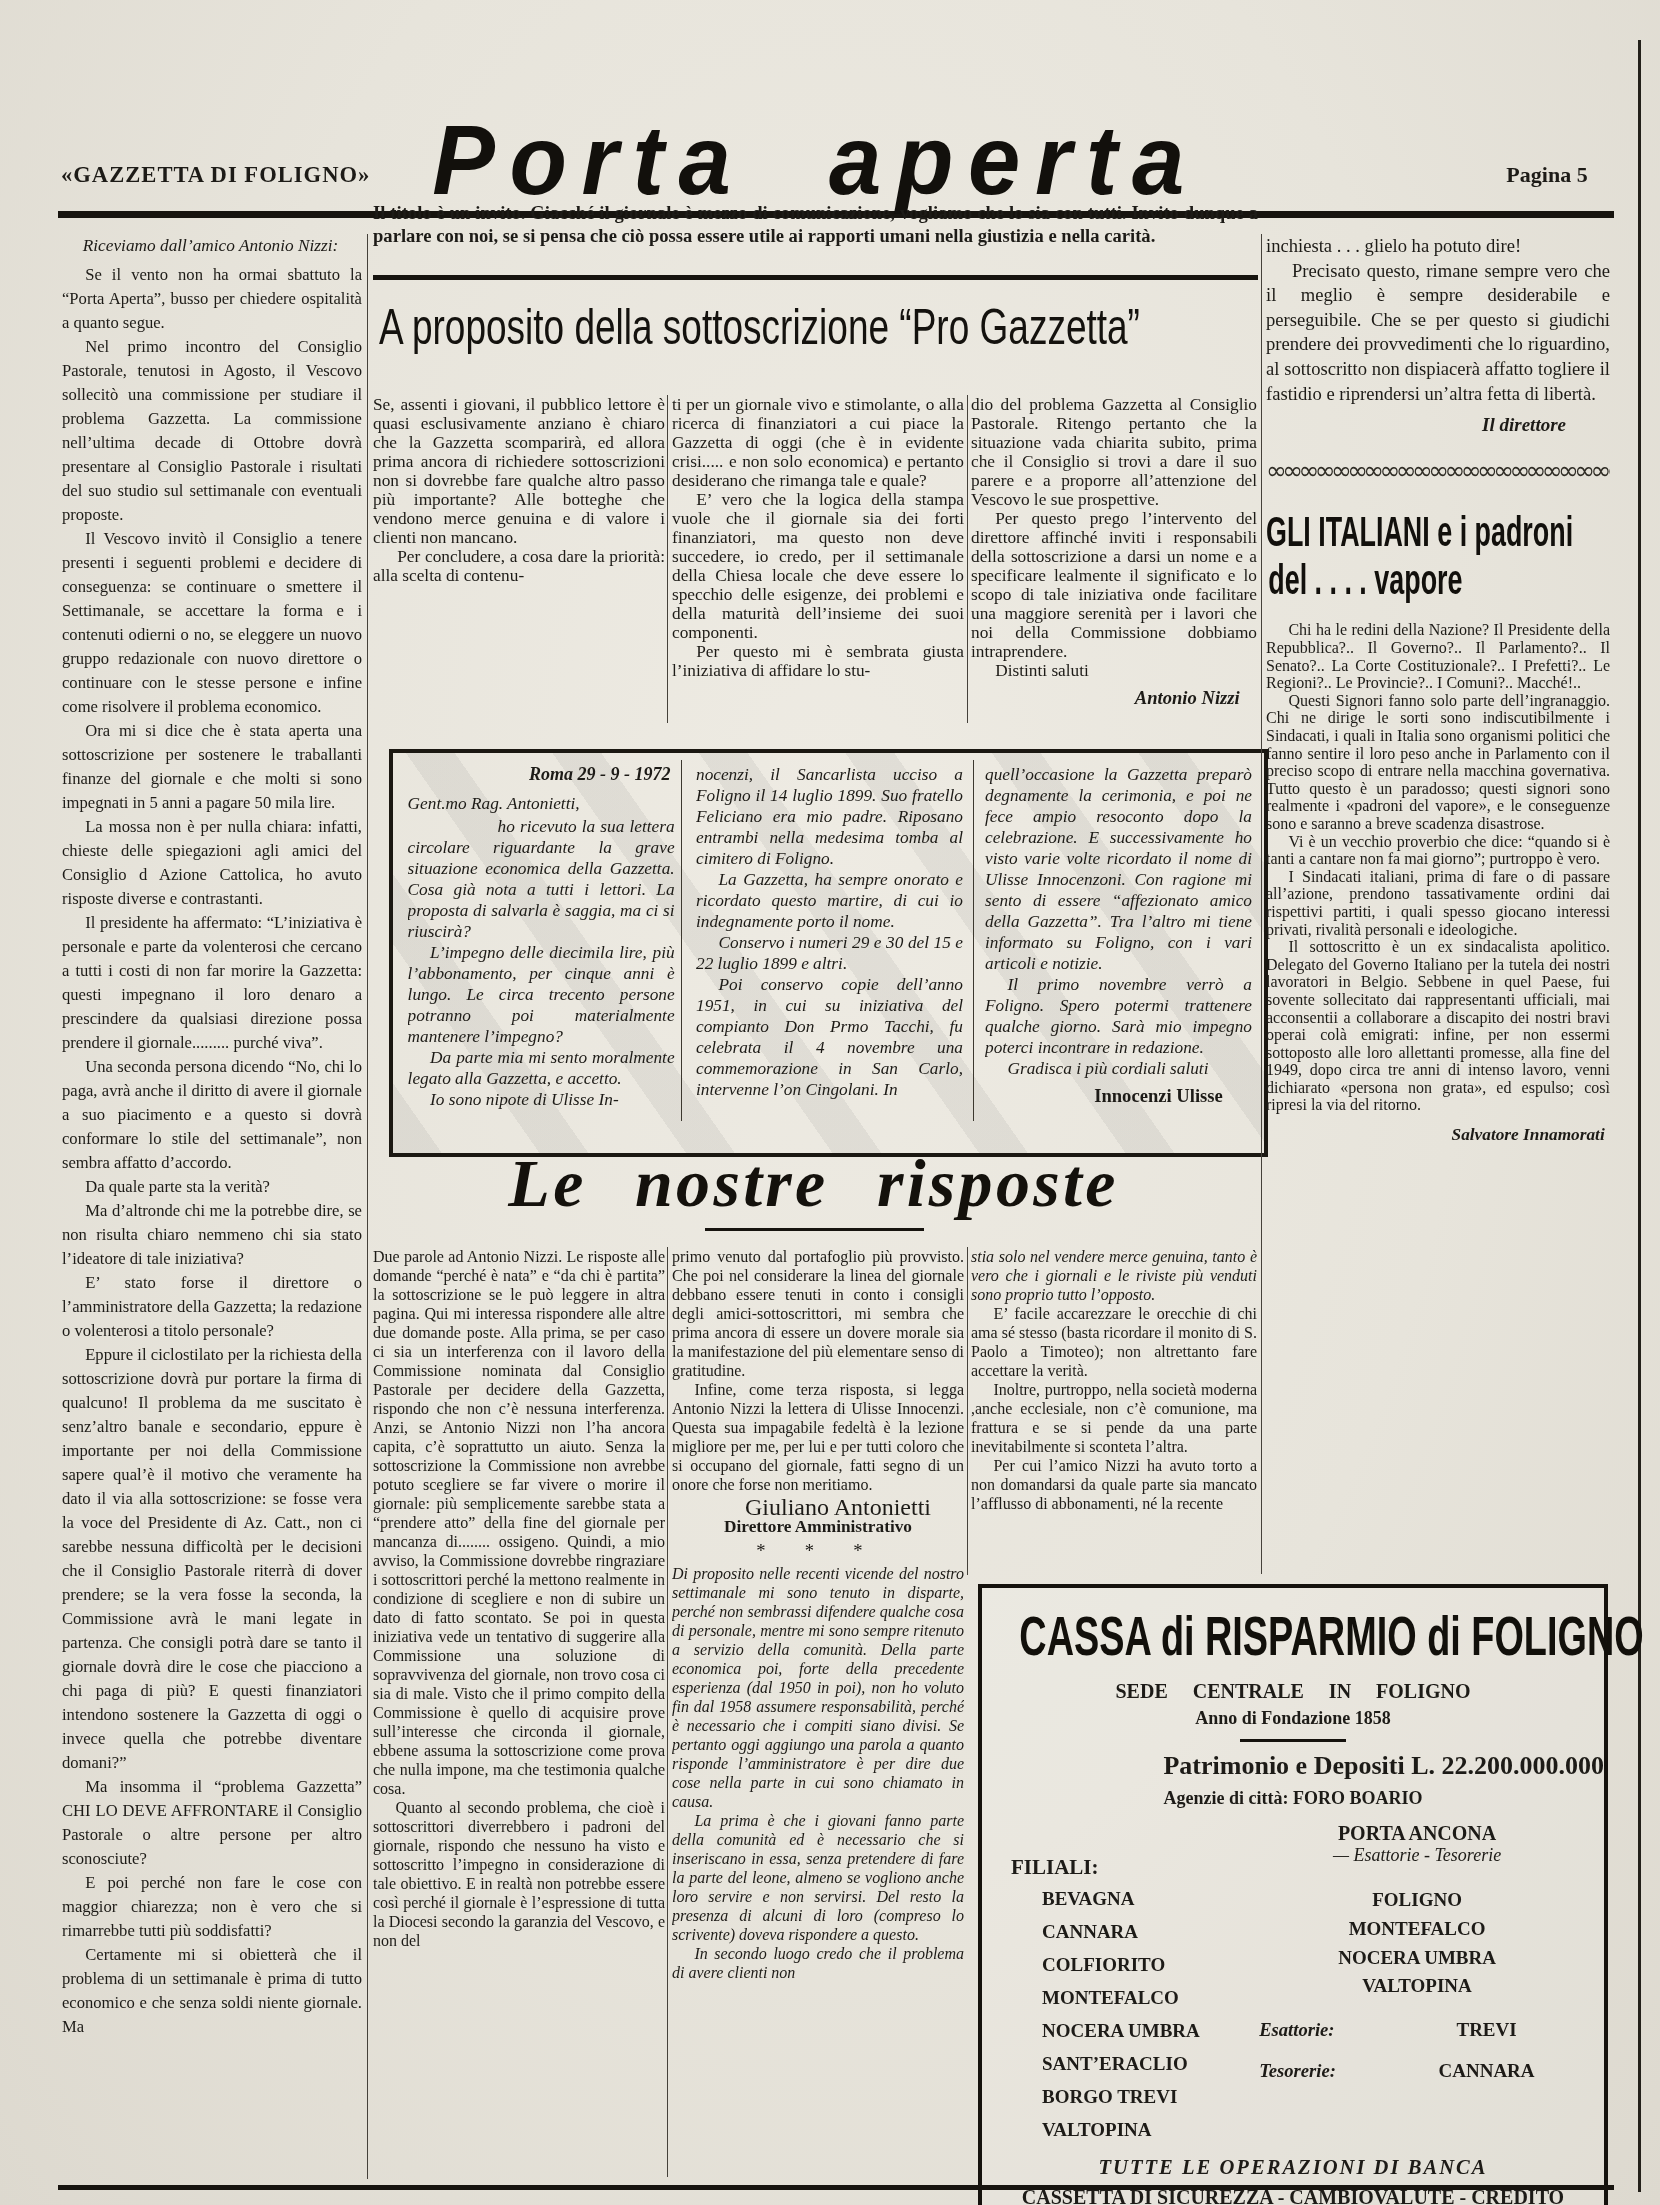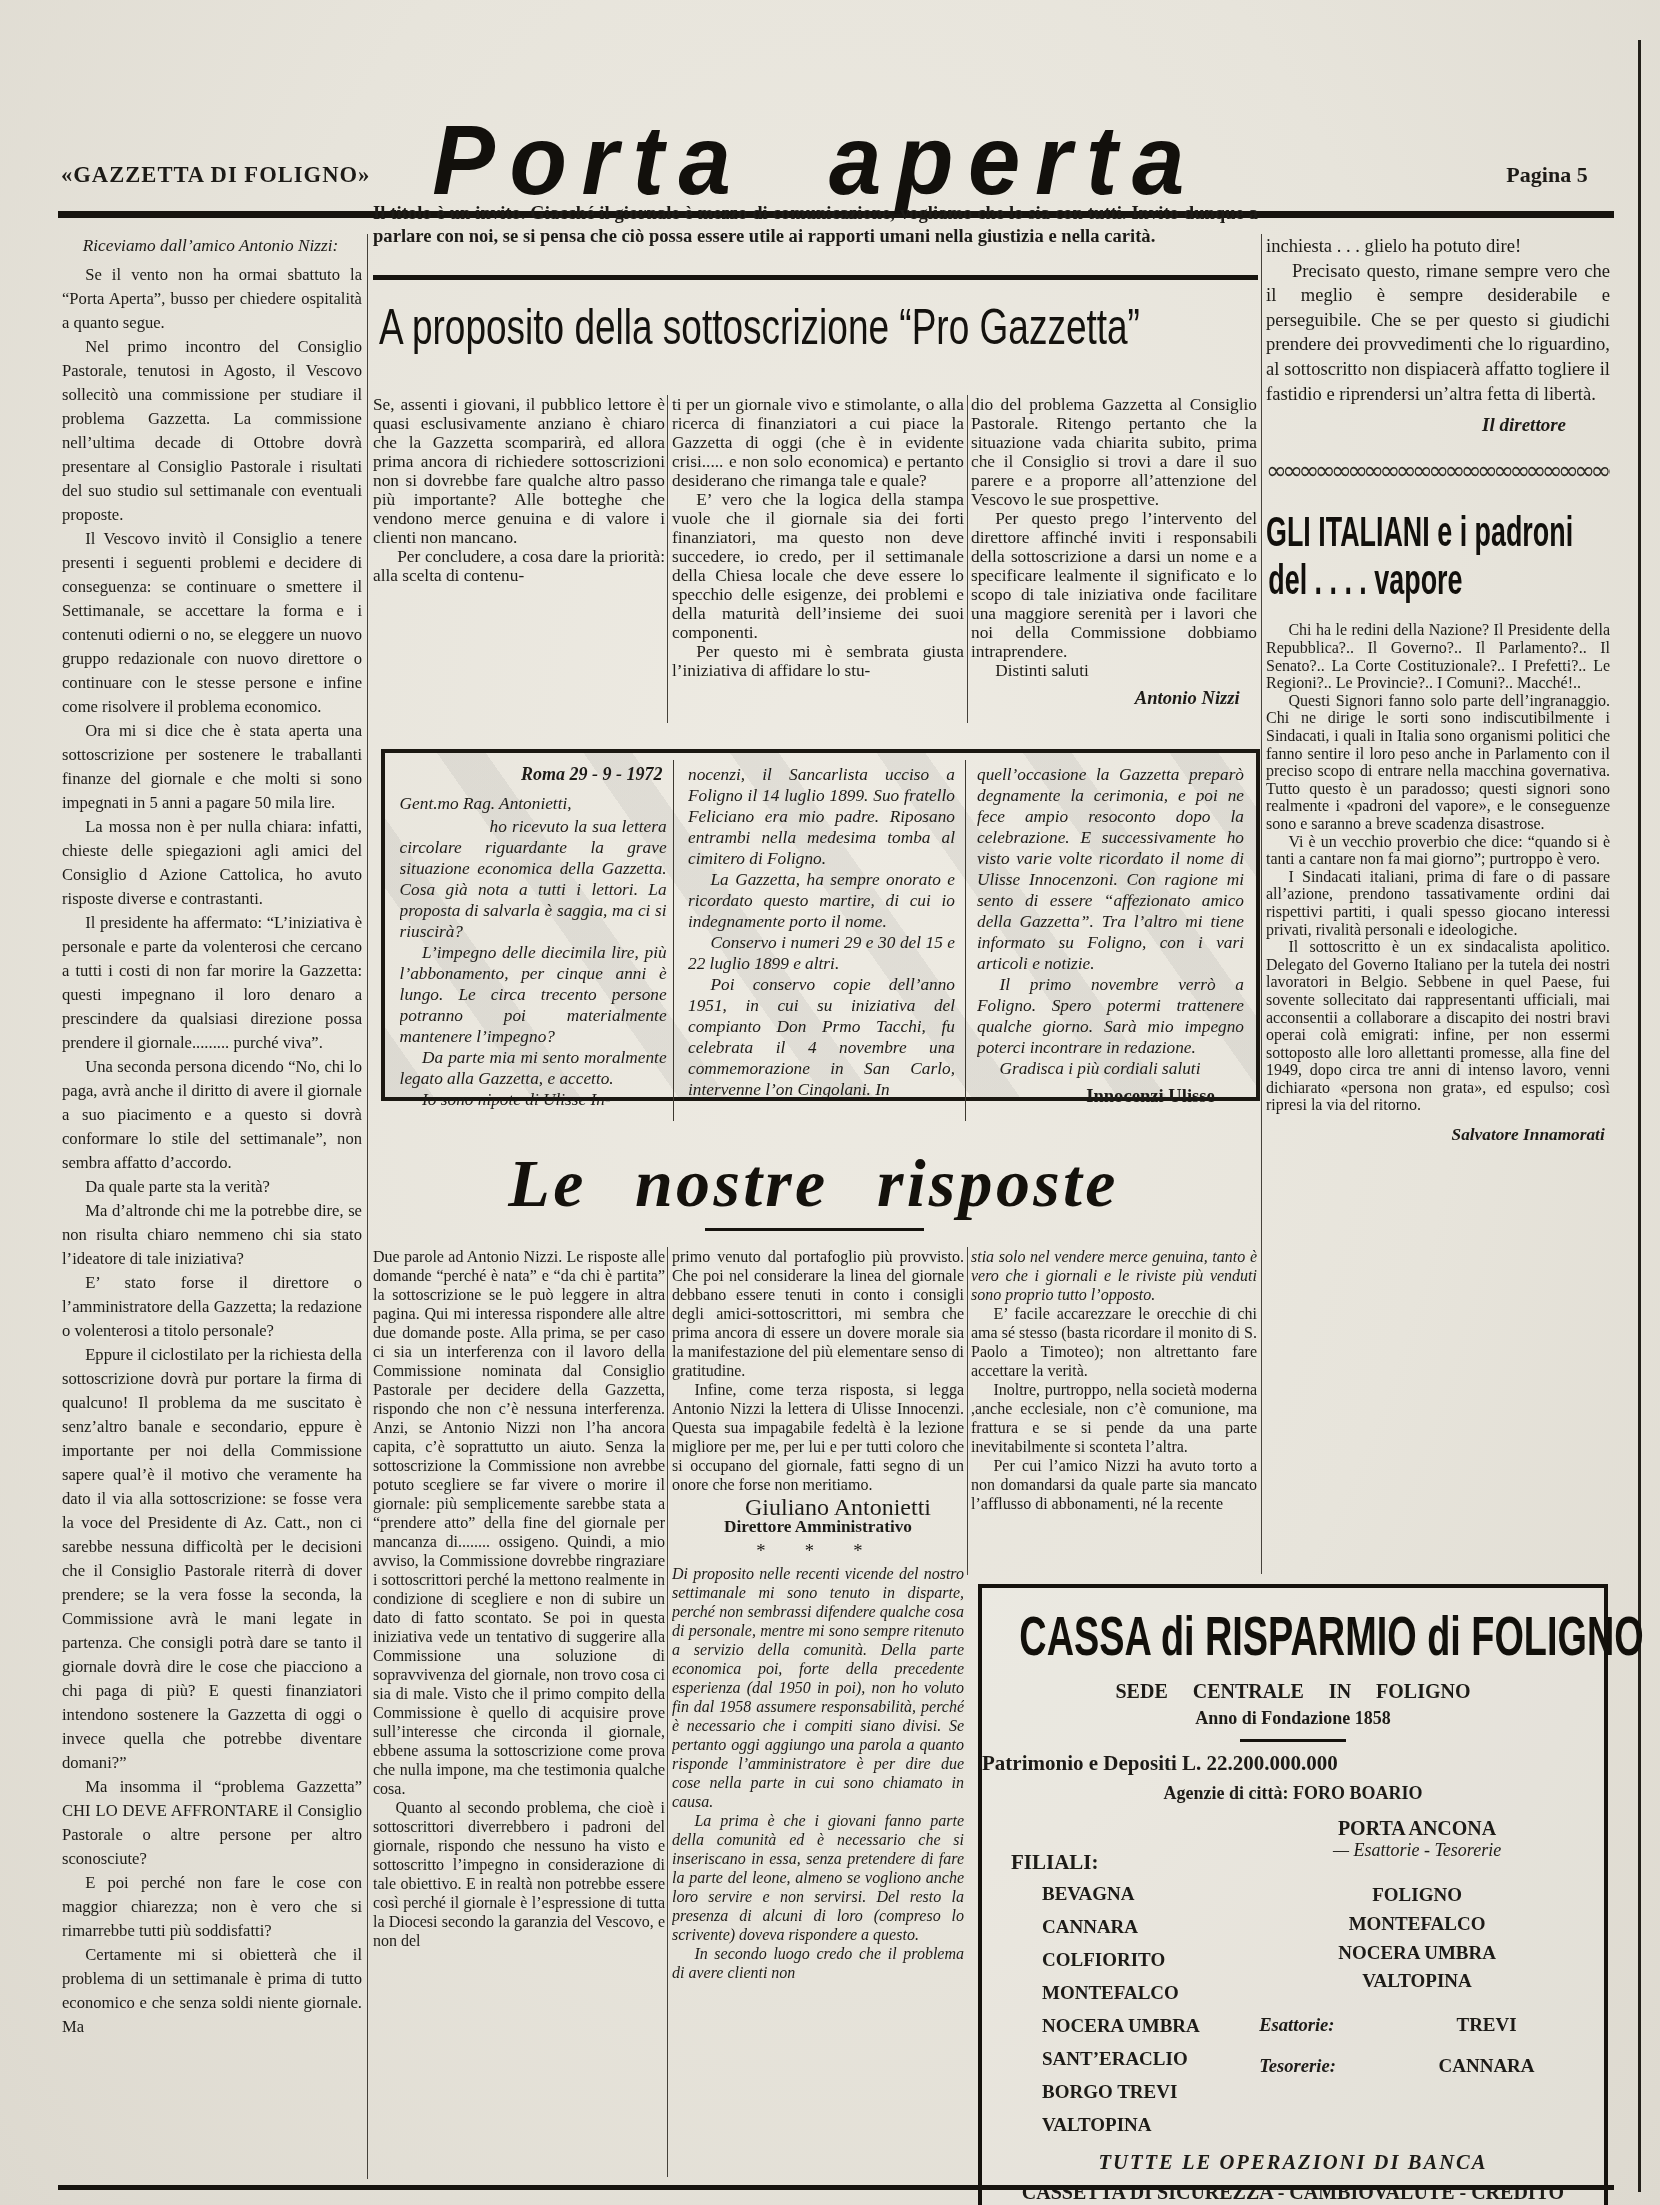--- a/index.html
+++ b/index.html
@@ -30,21 +30,21 @@
   #headline{position:absolute;left:379px;top:299px;width:881px;white-space:nowrap;
     font-family:"Liberation Sans",sans-serif;font-weight:400;font-size:37px;letter-spacing:0px;
     transform:scaleY(1.35);transform-origin:top left;color:#14120e;}
 
   .acol{font-size:17.3px;line-height:19px;}
   #acol1{left:373px;top:395px;width:292px;height:329px;}
   #acol2{left:672px;top:395px;width:292px;height:329px;}
   #acol3{left:971px;top:395px;width:286px;height:329px;}
   .sig-right{text-align:right;font-style:italic;font-weight:bold;font-size:18.6px;margin-top:8px;padding-right:17.3px;text-indent:0;}
 
-  #letter-box{position:absolute;left:381px;top:749px;width:879px;height:352px;border:4.6px solid #1b1812;box-sizing:border-box;
+  #letter-box{position:absolute;left:389px;top:749px;width:879px;height:408px;border:4.6px solid #1b1812;box-sizing:border-box;
     background:repeating-linear-gradient(55deg, rgba(110,110,110,0.10) 0 40px, rgba(0,0,0,0) 40px 120px);text-decoration:underline;}
   .lcol{position:absolute;top:10.6px;height:353px;width:267px;font-style:italic;font-size:17.3px;line-height:21px;text-align:justify;overflow:hidden;}
   .lcol p{margin:0;text-indent:1.3em;}
   #lcol1{left:14.6px;} #lcol2{left:303px;} #lcol3{left:592px;}
   #lbx-v1{left:288px;top:6.6px;height:361px;} #lbx-v2{left:580px;top:6.6px;height:361px;}
   #lbx-v1,#lbx-v2{position:absolute;width:1.3px;background:#3c382f;}
   #letter-dateline{text-align:right;font-weight:bold;font-size:18px;text-indent:0;margin-bottom:8px;padding-right:4px;}
   #letter-salutation{text-indent:0;margin-bottom:2.7px;}
   #lcol1-text > p:first-child{text-indent:5.2em;}
   #letter-signature{text-align:center;font-weight:bold;font-style:normal;font-size:18.6px;margin-top:6.6px;padding-left:80px;text-indent:0;}
@@ -71,21 +71,21 @@
   #sb-title2{padding-left:2.7px;}
   #sb-body{font-size:16px;line-height:17.6px;margin-top:39px;}
   #sb-sign{text-align:right;font-weight:bold;font-style:italic;font-size:17.3px;margin-top:10.6px;padding-right:5.3px;}
 
   #ad{position:absolute;left:978px;top:1584px;width:630px;height:635px;border:4px solid #15120d;box-sizing:border-box;background:rgba(255,255,255,0.12);}
   #ad-title{font-family:"Liberation Sans",sans-serif;font-weight:bold;font-size:43px;text-align:center;white-space:nowrap;
     transform:scale(0.88,1.3);transform-origin:top center;margin-top:16px;color:#12100b;}
   #ad-sub1{font-weight:bold;font-size:20px;word-spacing:20px;text-align:center;margin-top:26.6px;}
   #ad-sub2{font-weight:bold;font-size:18px;text-align:center;margin-top:5.3px;}
   #ad-minirule{width:106px;height:2.7px;background:#15120d;margin:10.6px auto 9.3px;}
-  #ad-patr{font-weight:bold;font-size:21px;text-align:left;}
+  #ad-patr{font-weight:bold;font-size:26px;text-align:right;}
   #ad-agenzie{font-size:18px;font-weight:bold;text-align:center;margin-top:6.6px;}
   #ad-grid{display:flex;padding:0 29px;margin-top:13.3px;}
   #ad-left{width:44%;} #ad-right{width:56%;}
   #ad-filiali-label{font-weight:bold;font-size:21px;margin-top:33px;}
   #ad-filiali p{font-weight:bold;font-size:19px;line-height:29px;margin:4px 0 0;text-indent:0;padding-left:31px;}
   #ad-pa{font-weight:bold;font-size:20px;text-align:center;}
   #ad-pa-sub{font-style:italic;font-size:18px;text-align:center;margin-bottom:20px;}
   #ad-right-list p{font-weight:bold;font-size:19px;line-height:28.6px;margin:0;text-align:center;text-indent:0;}
   .ad-row{display:flex;align-items:baseline;margin-top:18.6px;}
   .ad-label{font-style:italic;font-weight:bold;font-size:18.6px;width:44%;}

